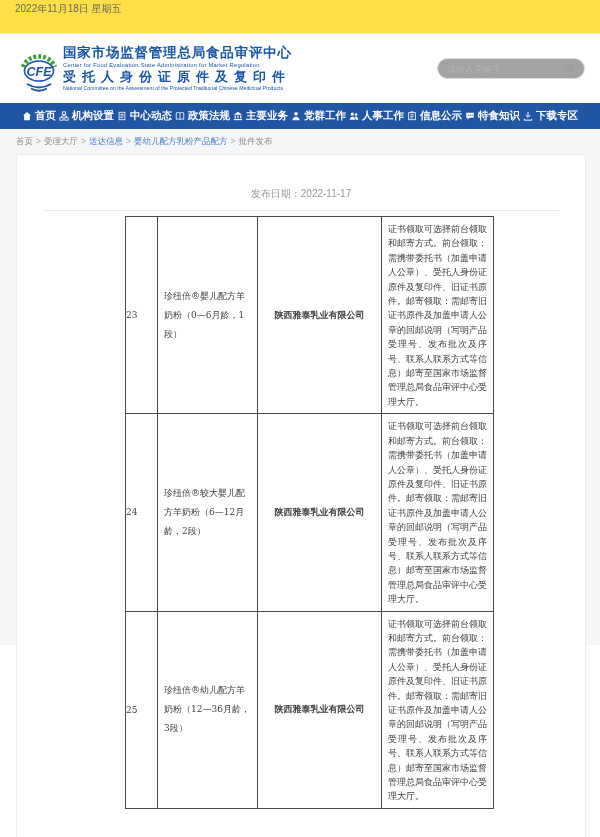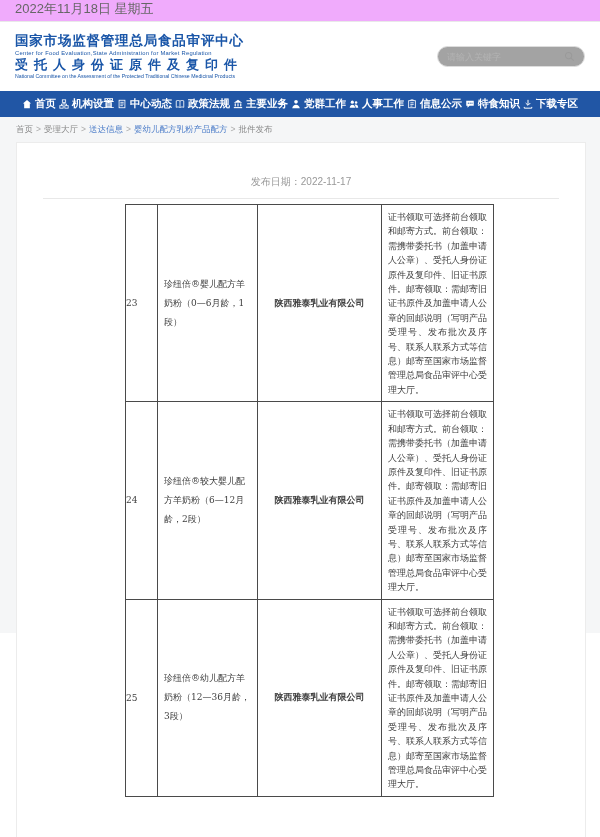--- a/index.html
+++ b/index.html
@@ -1,22 +1,22 @@
 <!DOCTYPE html>
 <html><head>
 <meta charset="utf-8">
 <style>
   * { margin:0; padding:0; box-sizing:border-box; }
   html,body { width:600px; height:837px; overflow:hidden; background:#fff;
               font-family:"Liberation Sans", sans-serif; }
   .page { width:600px; height:837px; overflow:hidden; position:relative; }
 
   
-  .topbar { height:22px; background:#f0abfc; border-bottom:1px solid #e9e9e9;
-            font-size:13px; color:#666; line-height:17px; padding:0 15px; }
+  .topbar { height:34px; background:#fde047; border-bottom:1px solid #e9e9e9;
+            font-size:10px; color:#666; line-height:17px; padding:0 15px; }
 
   
   .header { height:69px; background:#fff; display:flex; align-items:center;
             padding:0 15px; position:relative; }
   .logo { width:48px; height:48px; flex:0 0 auto; }
   .titles { line-height:1.15; }
   .t1 { font-size:13.5px; font-weight:bold; color:#1a56a8; letter-spacing:0.8px; }
   .t2 { font-size:5.8px; color:#1a56a8; letter-spacing:0.25px; margin-top:1px; }
   .t3 { font-size:13px; font-weight:bold; color:#1a56a8; letter-spacing:6px; margin-top:1px; white-space:nowrap; }
   .t4 { font-size:5.2px; color:#1a56a8; margin-top:1px; }
@@ -67,20 +67,29 @@
 </head>
 <body>
 
 <div class="page">
 
   <div class="topbar">
     <span>2022年11月18日 星期五</span>
   </div>
 
   <header class="header">
+    <div class="logo">
+      <svg viewBox="0 0 48 48" width="48" height="48">
+        <path d="M8 22 A17 16 0 0 1 40 22" fill="none" stroke="#3fa037" stroke-width="4.5" stroke-dasharray="2.8 2.1"></path>
+        <ellipse cx="24" cy="26" rx="14.5" ry="10" fill="none" stroke="#1a56a8" stroke-width="1.6"></ellipse>
+        <text x="24" y="30.5" text-anchor="middle" font-size="12.5" font-weight="bold" font-style="italic" fill="#1a56a8" font-family="Liberation Sans, sans-serif">CFE</text>
+        <path d="M12 39q12 7 24 0" stroke="#1a56a8" stroke-width="2" fill="none"></path>
+        <path d="M16 43.5q8 4.5 16 0" stroke="#1a56a8" stroke-width="1.8" fill="none"></path>
+      </svg>
+    </div>
     <div class="titles">
       <div class="t1">国家市场监督管理总局食品审评中心</div>
       <div class="t2">Center for Food Evaluation,State Administration for Market Regulation</div>
       <div class="t3">受托人身份证原件及复印件</div>
       <div class="t4">National Committee on the Assessment of the Protected Traditional Chinese Medicinal Products</div>
     </div>
     <div class="search">
       <input type="text" placeholder="请输入关键字" style="">
       <span class="sicon">
         <svg viewBox="0 0 12 12" width="11" height="11">

